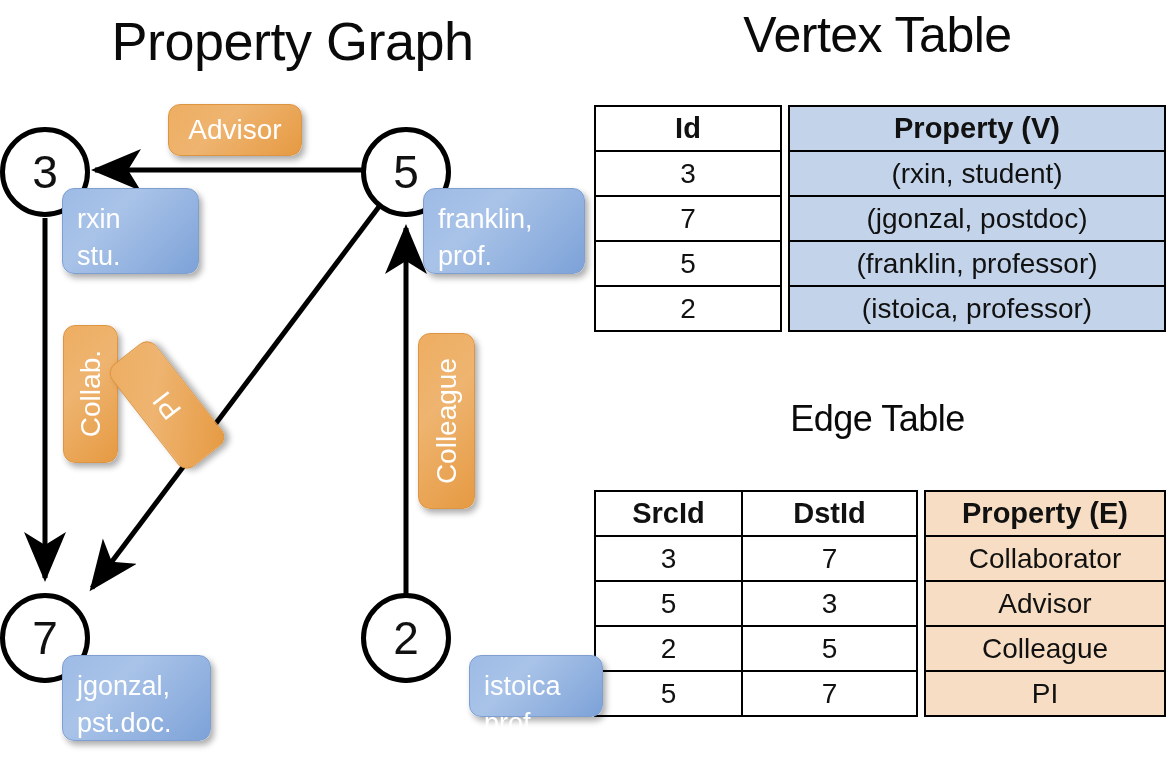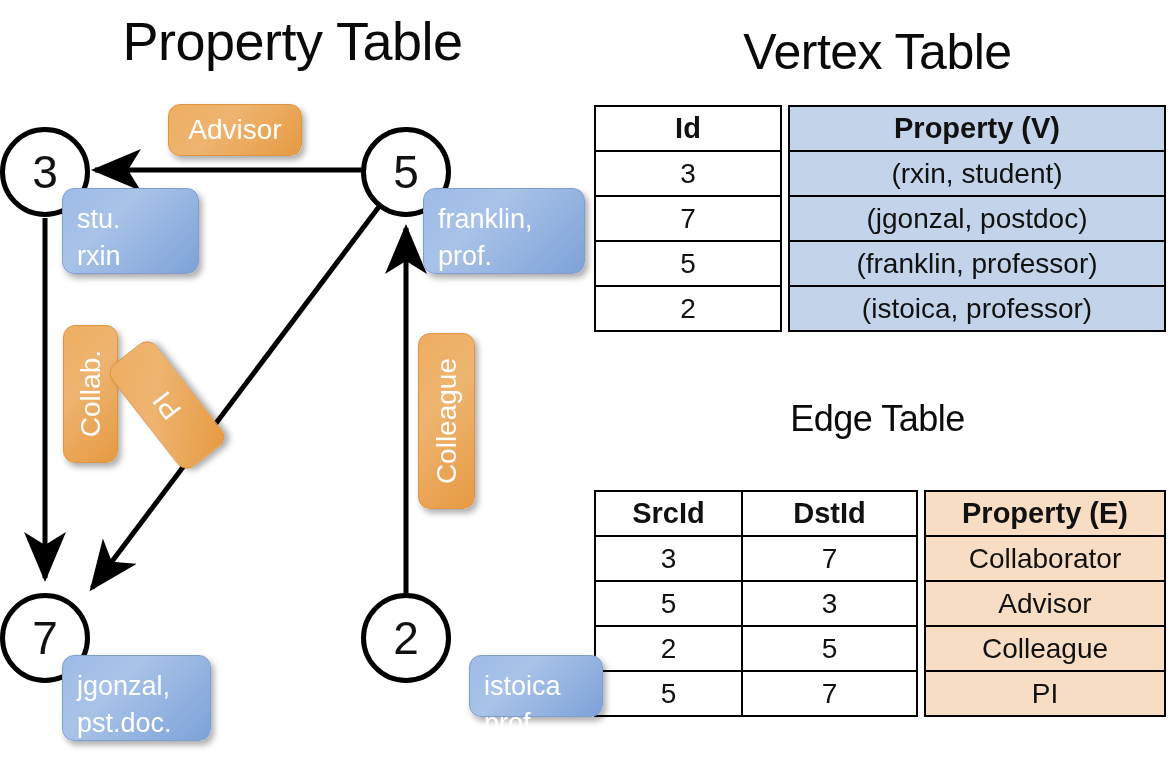--- a/index.html
+++ b/index.html
@@ -18,21 +18,21 @@
 
   
   .title {
     position: absolute;
     font-weight: 400;
     color: #0a0a0a;
     letter-spacing: -0.5px;
     white-space: nowrap;
   }
   #title-property-graph { left: 0; top: 10px; width: 585px; text-align: center; font-size: 54px; }
-  #title-vertex-table   { left: 585px; top: 23px; width: 585px; text-align: center; font-size: 50px; }
+  #title-vertex-table   { left: 585px; top: 6px; width: 585px; text-align: center; font-size: 50px; }
   #title-edge-table     { left: 585px; top: 398px; width: 585px; text-align: center; font-size: 36px; }
 
   
   #graph-panel {
     position: absolute;
     left: 0; top: 0;
     width: 585px; height: 760px;
   }
   #graph-svg { position: absolute; left: 0; top: 0; }
 
@@ -104,21 +104,21 @@
   .sep-col { border: none !important; width: 8px; background: #fff; padding: 0; }
   .cell-blue   { background: #c3d3ea; }
   .cell-orange { background: #f7ddc3; margin-left: 40px; }
 
   #vertex-table { left: 594px; top: 105px; width: 570px; }
   #edge-table   { left: 594px; top: 490px; width: 570px; }
 </style>
 </head>
 <body>
 
-<div class="title" id="title-property-graph">Property Table</div>
+<div class="title" id="title-property-graph">Property Graph</div>
 <div class="title" id="title-vertex-table">Vertex Table</div>
 <div class="title" id="title-edge-table">Edge Table</div>
 
 <div id="graph-panel">
 
   <svg id="graph-svg" width="585" height="760">
     <defs>
       <marker id="arrowhead" markerWidth="11" markerHeight="11" refX="9.2" refY="4.2" orient="auto" markerUnits="strokeWidth">
         <path d="M0,0 L10,4.2 L0,8.4 L2.6,4.2 Z" fill="#000"></path>
       </marker>
@@ -140,22 +140,22 @@
     <span>5</span>
   </div>
   <div class="node-circle" style="left:0px; top:593px; width:90px; height:90px;">
     <span>7</span>
   </div>
   <div class="node-circle" style="left:361px; top:593px; width:90px; height:90px;">
     <span>2</span>
   </div>
 
   <div class="prop-box blue" style="left:62px; top:188px; width:137px; height:86px;">
+    <div>rxin</div>
     <div>stu.</div>
-    <div>rxin</div>
   </div>
 
   <div class="prop-box blue" style="left:423px; top:188px; width:162px; height:86px;">
     <div>franklin,</div>
     <div>prof.</div>
   </div>
 
   <div class="prop-box blue" style="left:62px; top:655px; width:149px; height:86px;">
     <div>jgonzal,</div>
     <div>pst.doc.</div>

